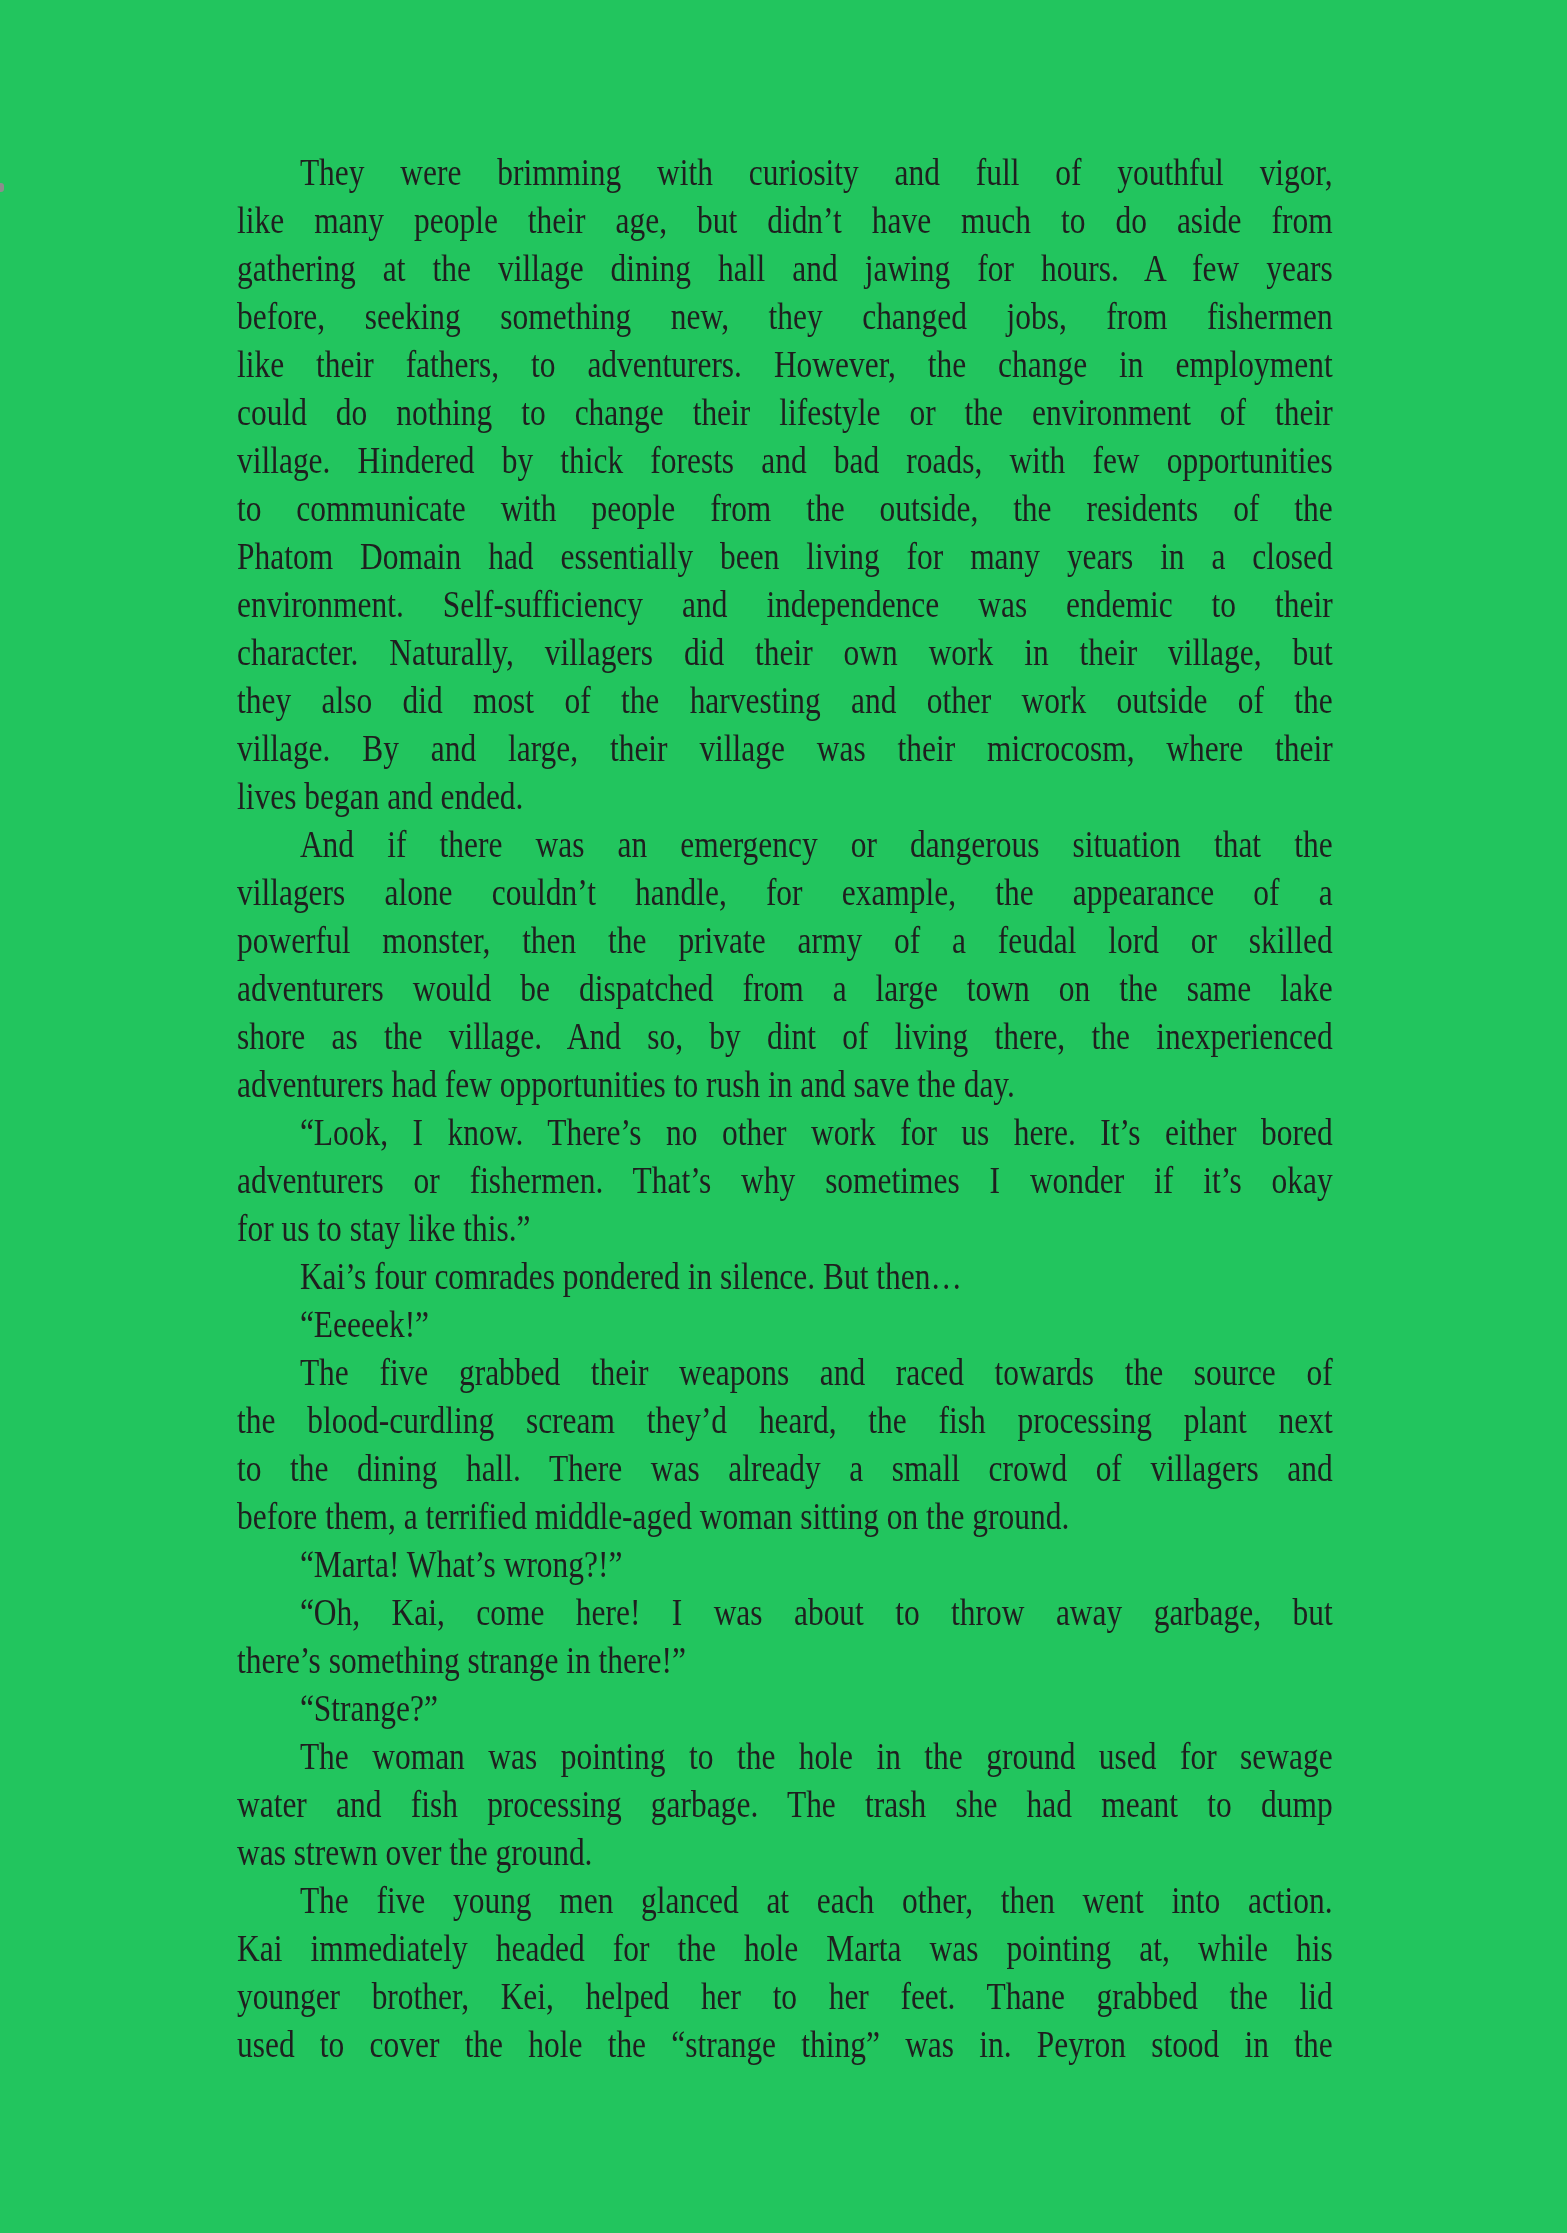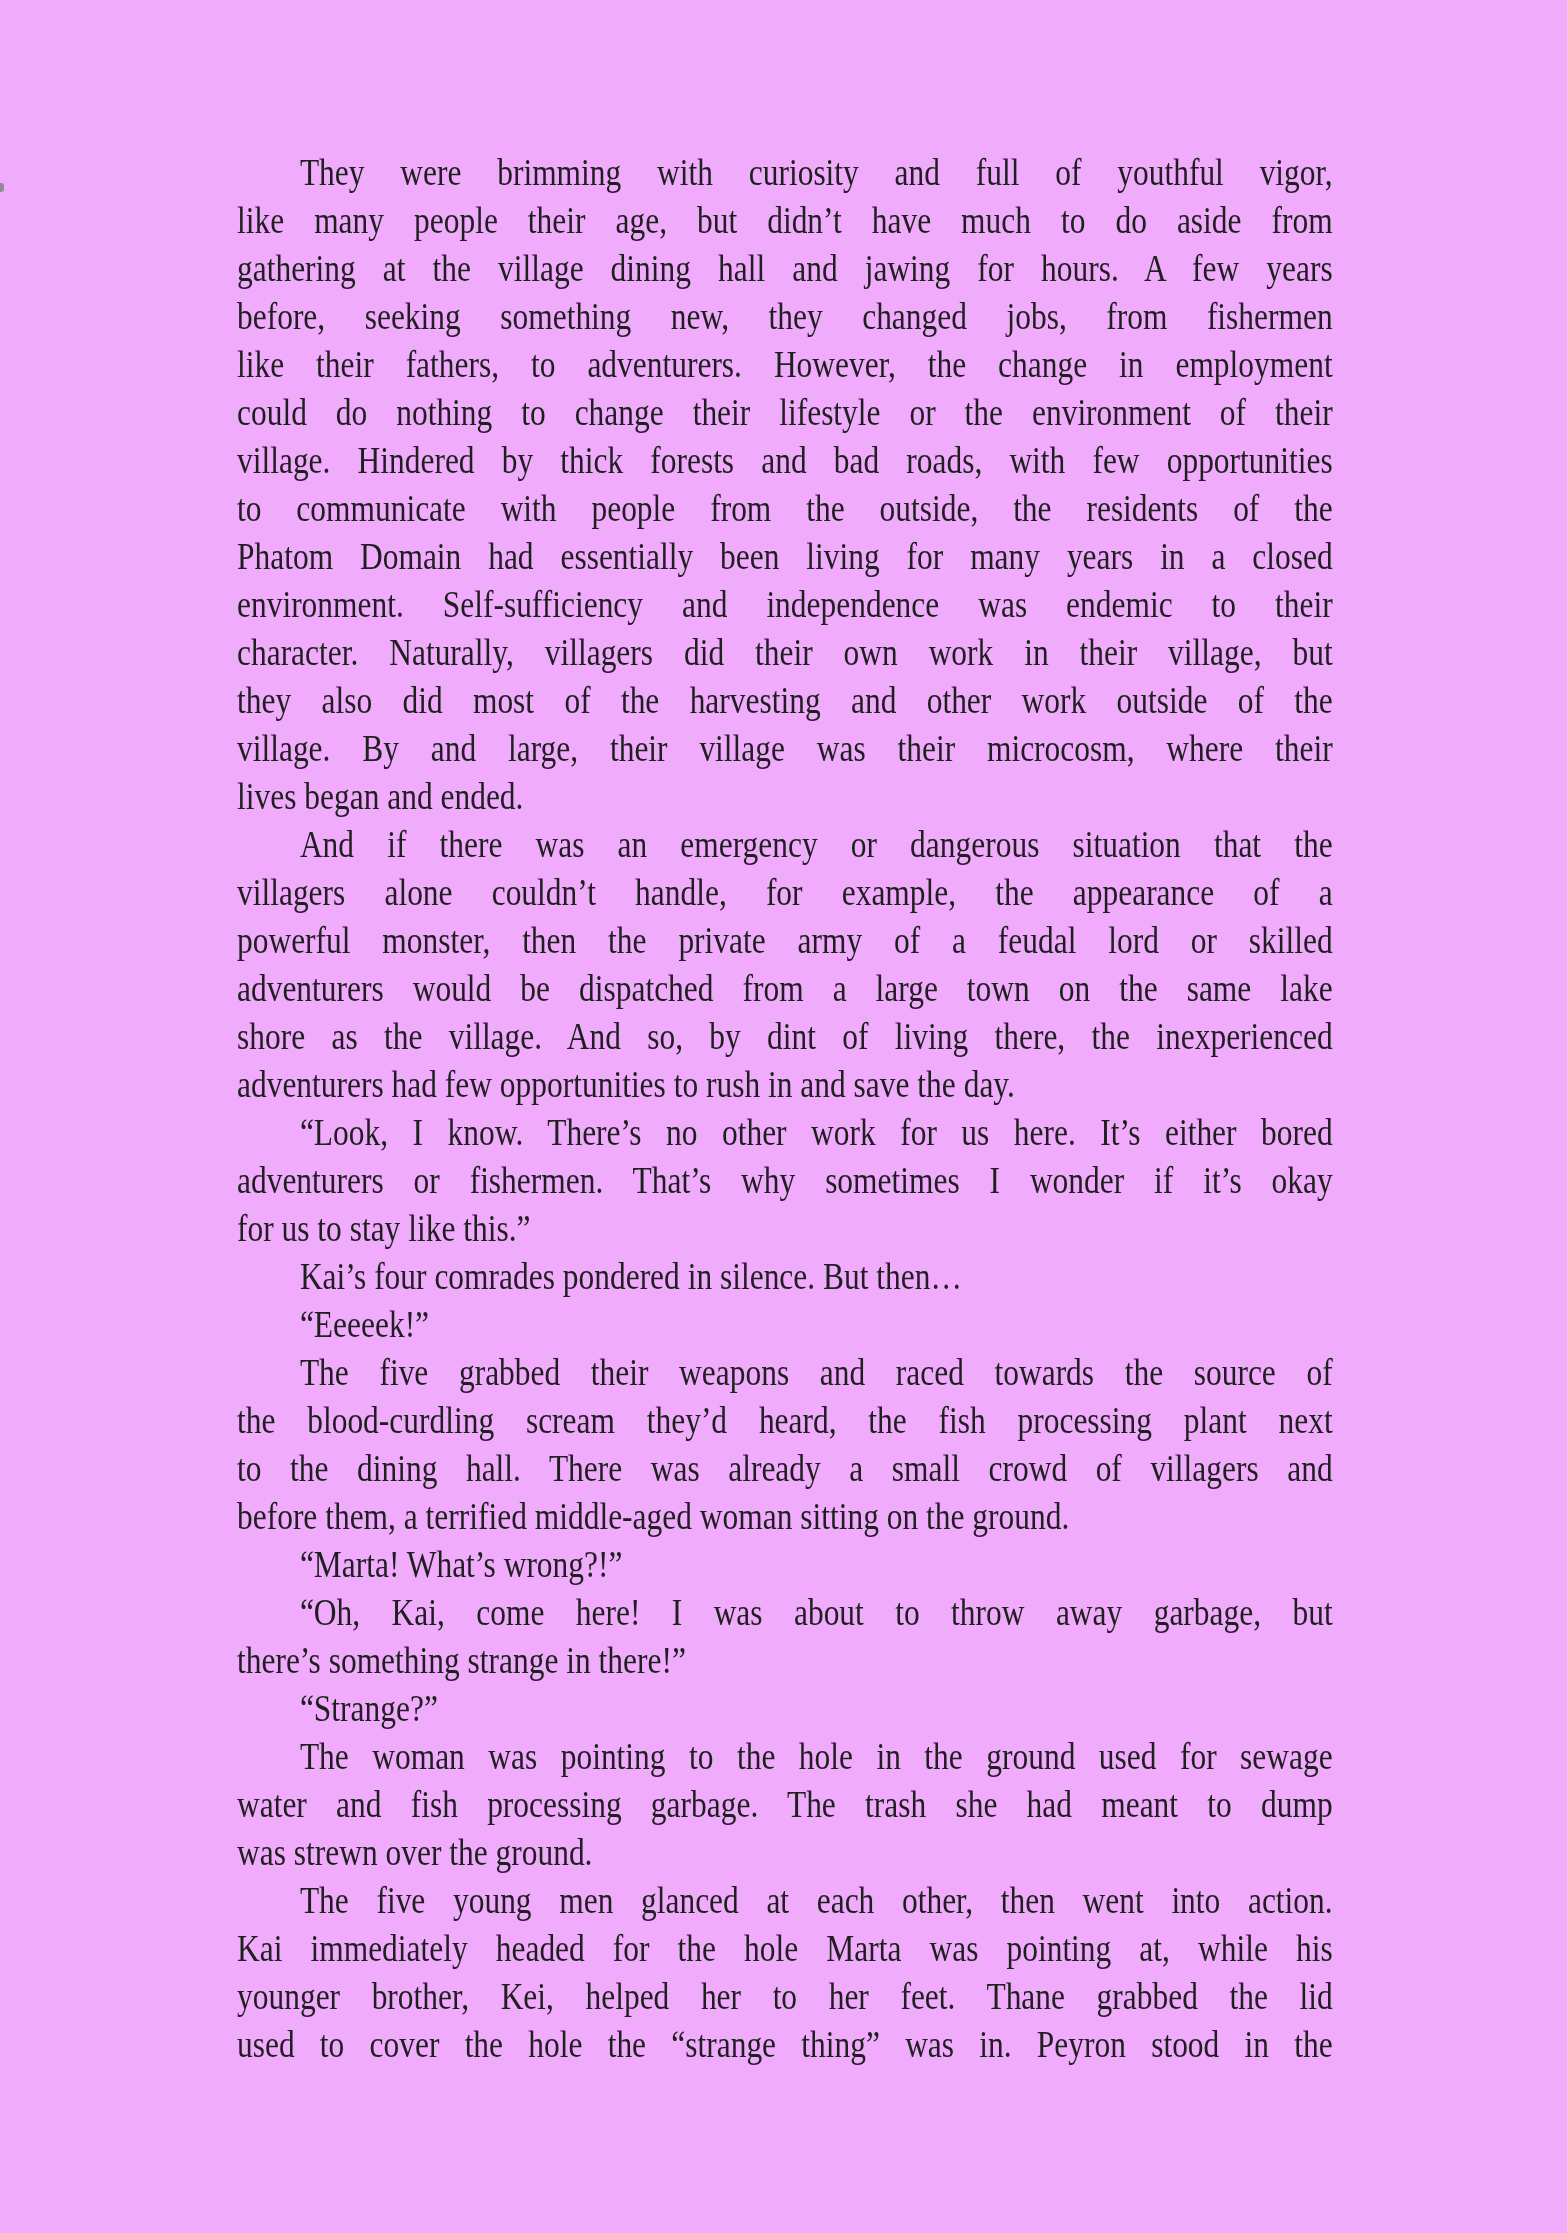--- a/index.html
+++ b/index.html
@@ -4,21 +4,21 @@
 <style>
   html, body { margin: 0; padding: 0; }
   body {
     width: 1567px; height: 2233px;
     background: #ffffff;
     font-family: "Liberation Serif", "DejaVu Serif", serif;
   }
   .page {
     position: relative;
     width: 1567px; height: 2233px;
-    background: #f0abfc;
+    background: #22c55e;
     overflow: hidden;
     color: #1f1f1f;
   }
   .text-block {
     position: absolute;
     left: 237px; top: 149px;
     width: 1289px;               
     transform: scaleX(0.85);     
     transform-origin: left top;
     font-size: 37px;

